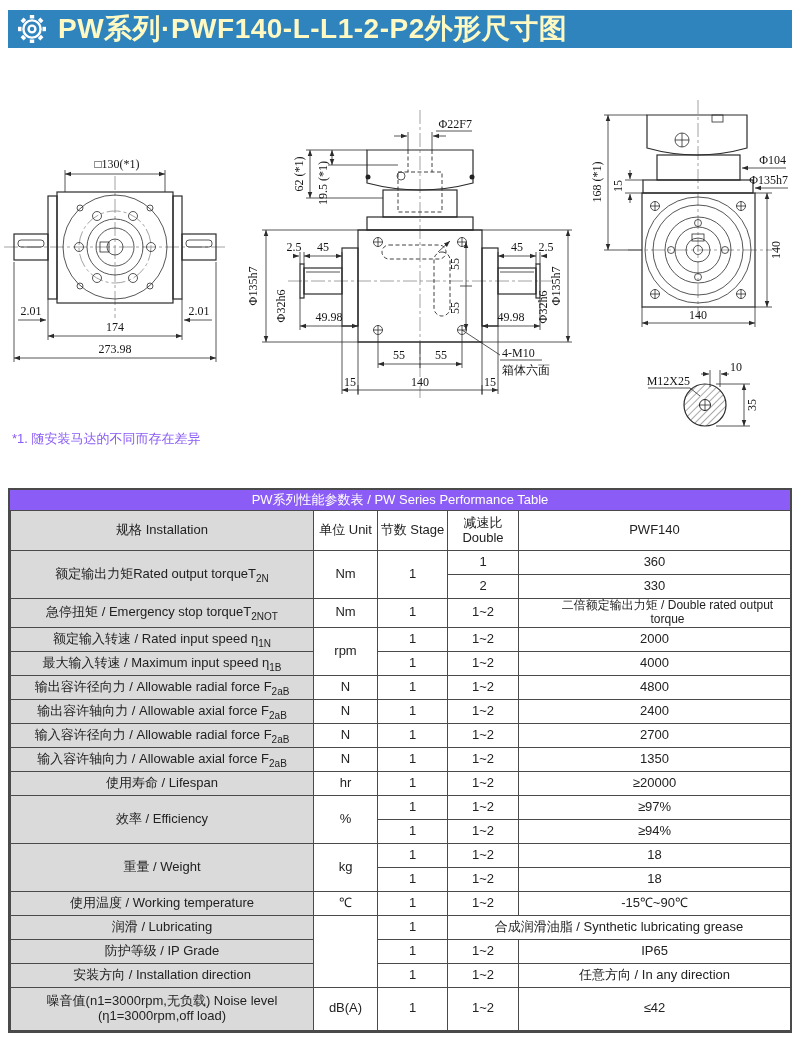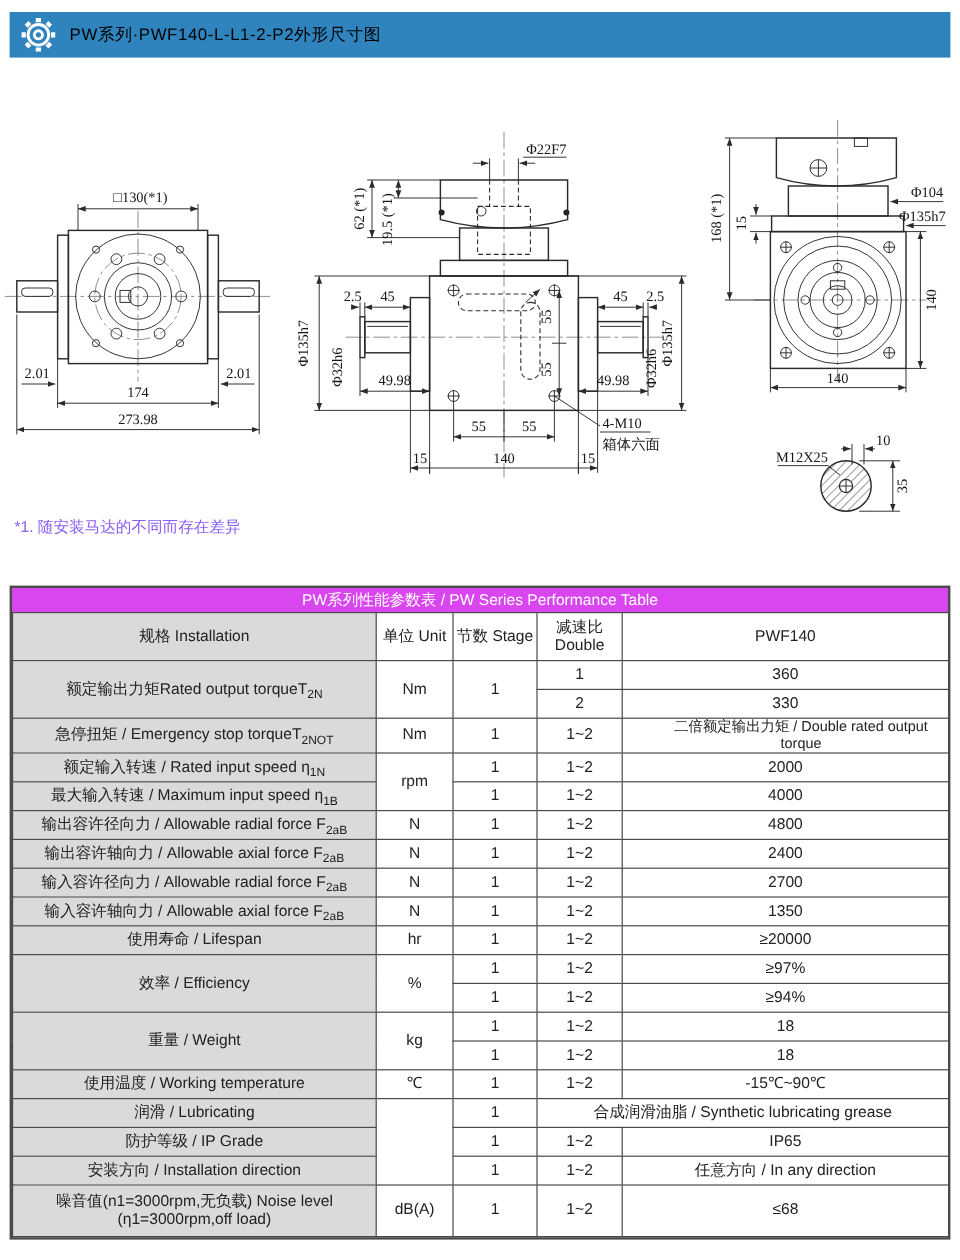--- a/index.html
+++ b/index.html
@@ -3,37 +3,37 @@
 <meta charset="utf-8">
 <style>
   html,body{margin:0;padding:0;background:#fff;}
   #page{position:relative;width:800px;height:1050px;background:#fff;overflow:hidden;
         font-family:"Liberation Sans",sans-serif;color:#222;}
 
   
   .hdr{position:absolute;left:8px;top:10px;width:784px;height:38px;background:#3084BE;
        display:flex;align-items:center;}
   .hdr .gicon{margin-left:8px;width:32px;height:32px;flex:0 0 auto;}
-  .hdr .ttl{color:#000000;font-size:14px;font-weight:normal;margin-left:10px;letter-spacing:.5px;}
+  .hdr .ttl{color:#fef9c3;font-size:28px;font-weight:bold;margin-left:10px;letter-spacing:.5px;}
 
   
   #draw{position:absolute;left:0;top:52px;width:800px;height:400px;}
   .ol{stroke:#2b2b2b;fill:none;stroke-width:1.2;}
   .tl{stroke:#2b2b2b;fill:none;stroke-width:.8;}
   .dl{stroke:#2b2b2b;fill:none;stroke-width:.8;}
   .cl{stroke:#8a8a8a;fill:none;stroke-width:.8;stroke-dasharray:14 3 3 3;}
   .hd{stroke:#2b2b2b;fill:none;stroke-width:.9;stroke-dasharray:4 2.5;}
   text.dim{font:12px "Liberation Serif",serif;fill:#161616;}
   text.dimcn{font:12px "Liberation Sans",sans-serif;fill:#161616;}
 
   .dwnote{position:absolute;left:12px;top:430px;font-size:13px;color:#8b5cf6;}
 
   
   .tblwrap{position:absolute;left:8px;top:488px;width:780px;border:2px solid #4a4a4a;}
-  .tbltitle{height:20px;line-height:20px;background:#d946ef;color:#fff;font-size:13px;
+  .tbltitle{height:20px;line-height:20px;background:#8b5cf6;color:#fff;font-size:13px;
             text-align:center;}
   table{border-collapse:collapse;width:780px;table-layout:fixed;font-size:13px;color:#222;}
   td{border:1px solid #4a4a4a;text-align:center;padding:0 2px;height:23px;line-height:1.15;overflow:hidden;}
   tr.hrow td{height:39px;}
   tr.nrow td{height:42px;}
   .spec{background:#dadada;}
   sub{font-size:10px;line-height:0;}
   .smallv{font-size:12px;padding-left:28px;}
 
   .fnote{position:absolute;left:10px;top:1052px;font-size:11px;font-weight:600;color:#222;}
@@ -455,21 +455,21 @@
         <td>任意方向 / In any direction</td>
       </tr>
       <tr class="nrow">
         <td class="spec">
           <div>噪音值(n1=3000rpm,无负载) Noise level</div>
           <div>(η1=3000rpm,off load)</div>
         </td>
         <td>dB(A)</td>
         <td>1</td>
         <td>1~2</td>
-        <td>≤68</td>
+        <td>≤42</td>
       </tr>
       </tbody>
     </table>
   </div>
 
   <div class="fnote">
     <span>*1.减速比i=N</span><sub>in</sub><span>/N</span><sub>out</sub><span class="gap">*2.输出转速为100rpm时，作用于输出轴中心位置</span><span class="gap">*3.可定制高低温油脂</span>
   </div>
 
 </div>

